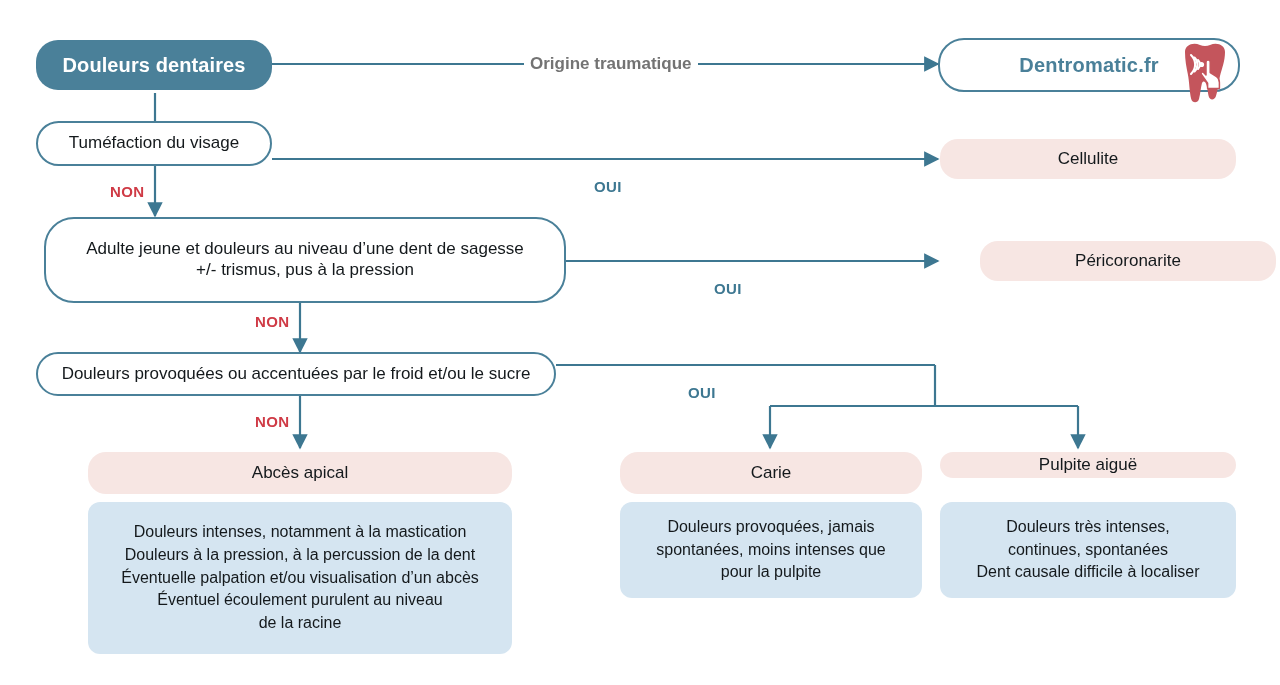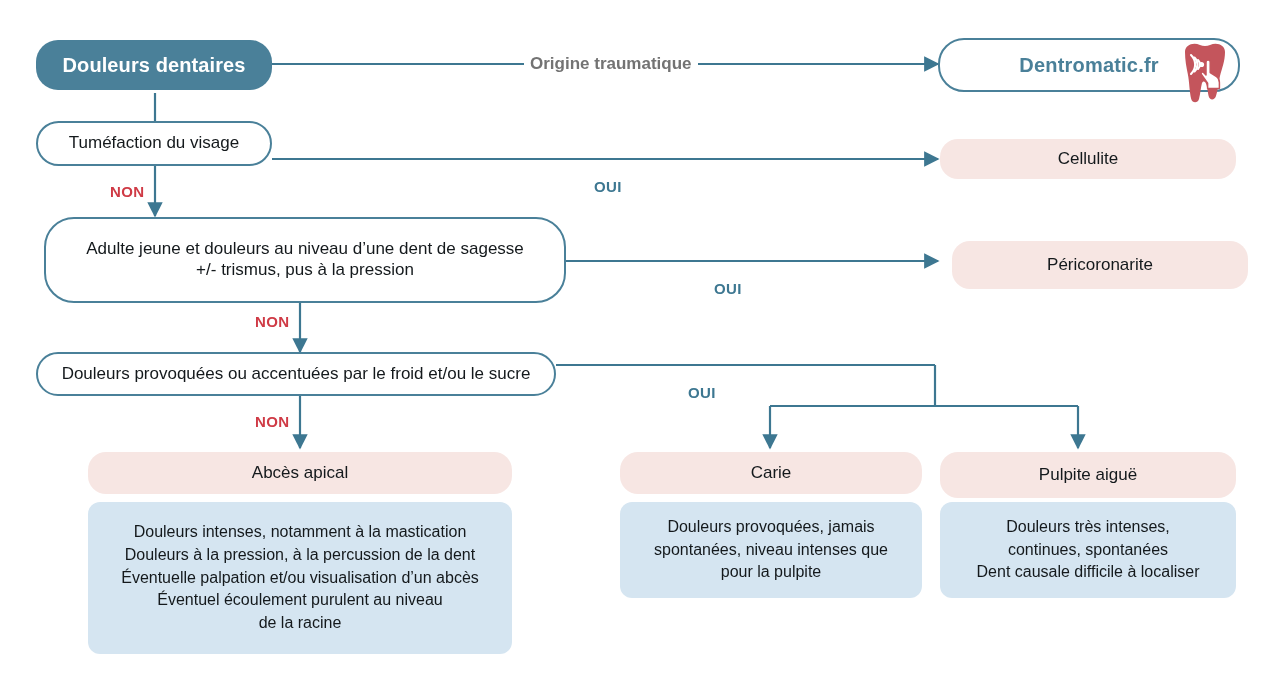--- a/index.html
+++ b/index.html
@@ -192,47 +192,47 @@
   <div class="edge-label no" style="left:104px; top:184px;">NON</div>
 
   <div class="edge-label no" style="left:249px; top:314px;">NON</div>
 
   <div class="edge-label no" style="left:249px; top:414px;">NON</div>
 
   <div class="node result" style="left:940px; top:139px; width:296px; height:40px;">
     <span>Cellulite</span>
   </div>
 
-  <div class="node result" style="left:952px; top:241px; width:296px; height:48px;">
+  <div class="node result" style="left:980px; top:241px; width:296px; height:40px;">
     <span>Péricoronarite</span>
   </div>
 
   <div class="node result" style="left:88px; top:452px; width:424px; height:42px;">
     <span>Abcès apical</span>
   </div>
 
   <div class="node result" style="left:620px; top:452px; width:302px; height:42px;">
     <span>Carie</span>
   </div>
 
-  <div class="node result" style="left:940px; top:452px; width:296px; height:46px;">
+  <div class="node result" style="left:940px; top:452px; width:296px; height:26px;">
     <span>Pulpite aiguë</span>
   </div>
 
   <div class="node detail" style="left:88px; top:502px; width:424px; height:152px;">
     <span class="ml">Douleurs intenses, notamment à la mastication
 Douleurs à la pression, à la percussion de la dent
 Éventuelle palpation et/ou visualisation d’un abcès
 Éventuel écoulement purulent au niveau
 de la racine</span>
   </div>
 
   <div class="node detail" style="left:620px; top:502px; width:302px; height:96px;">
     <span class="ml">Douleurs provoquées, jamais
-spontanées, niveau intenses que
+spontanées, moins intenses que
 pour la pulpite</span>
   </div>
 
   <div class="node detail" style="left:940px; top:502px; width:296px; height:96px;">
     <span class="ml">Douleurs très intenses,
 continues, spontanées
 Dent causale difficile à localiser</span>
   </div>
 
 </div>

